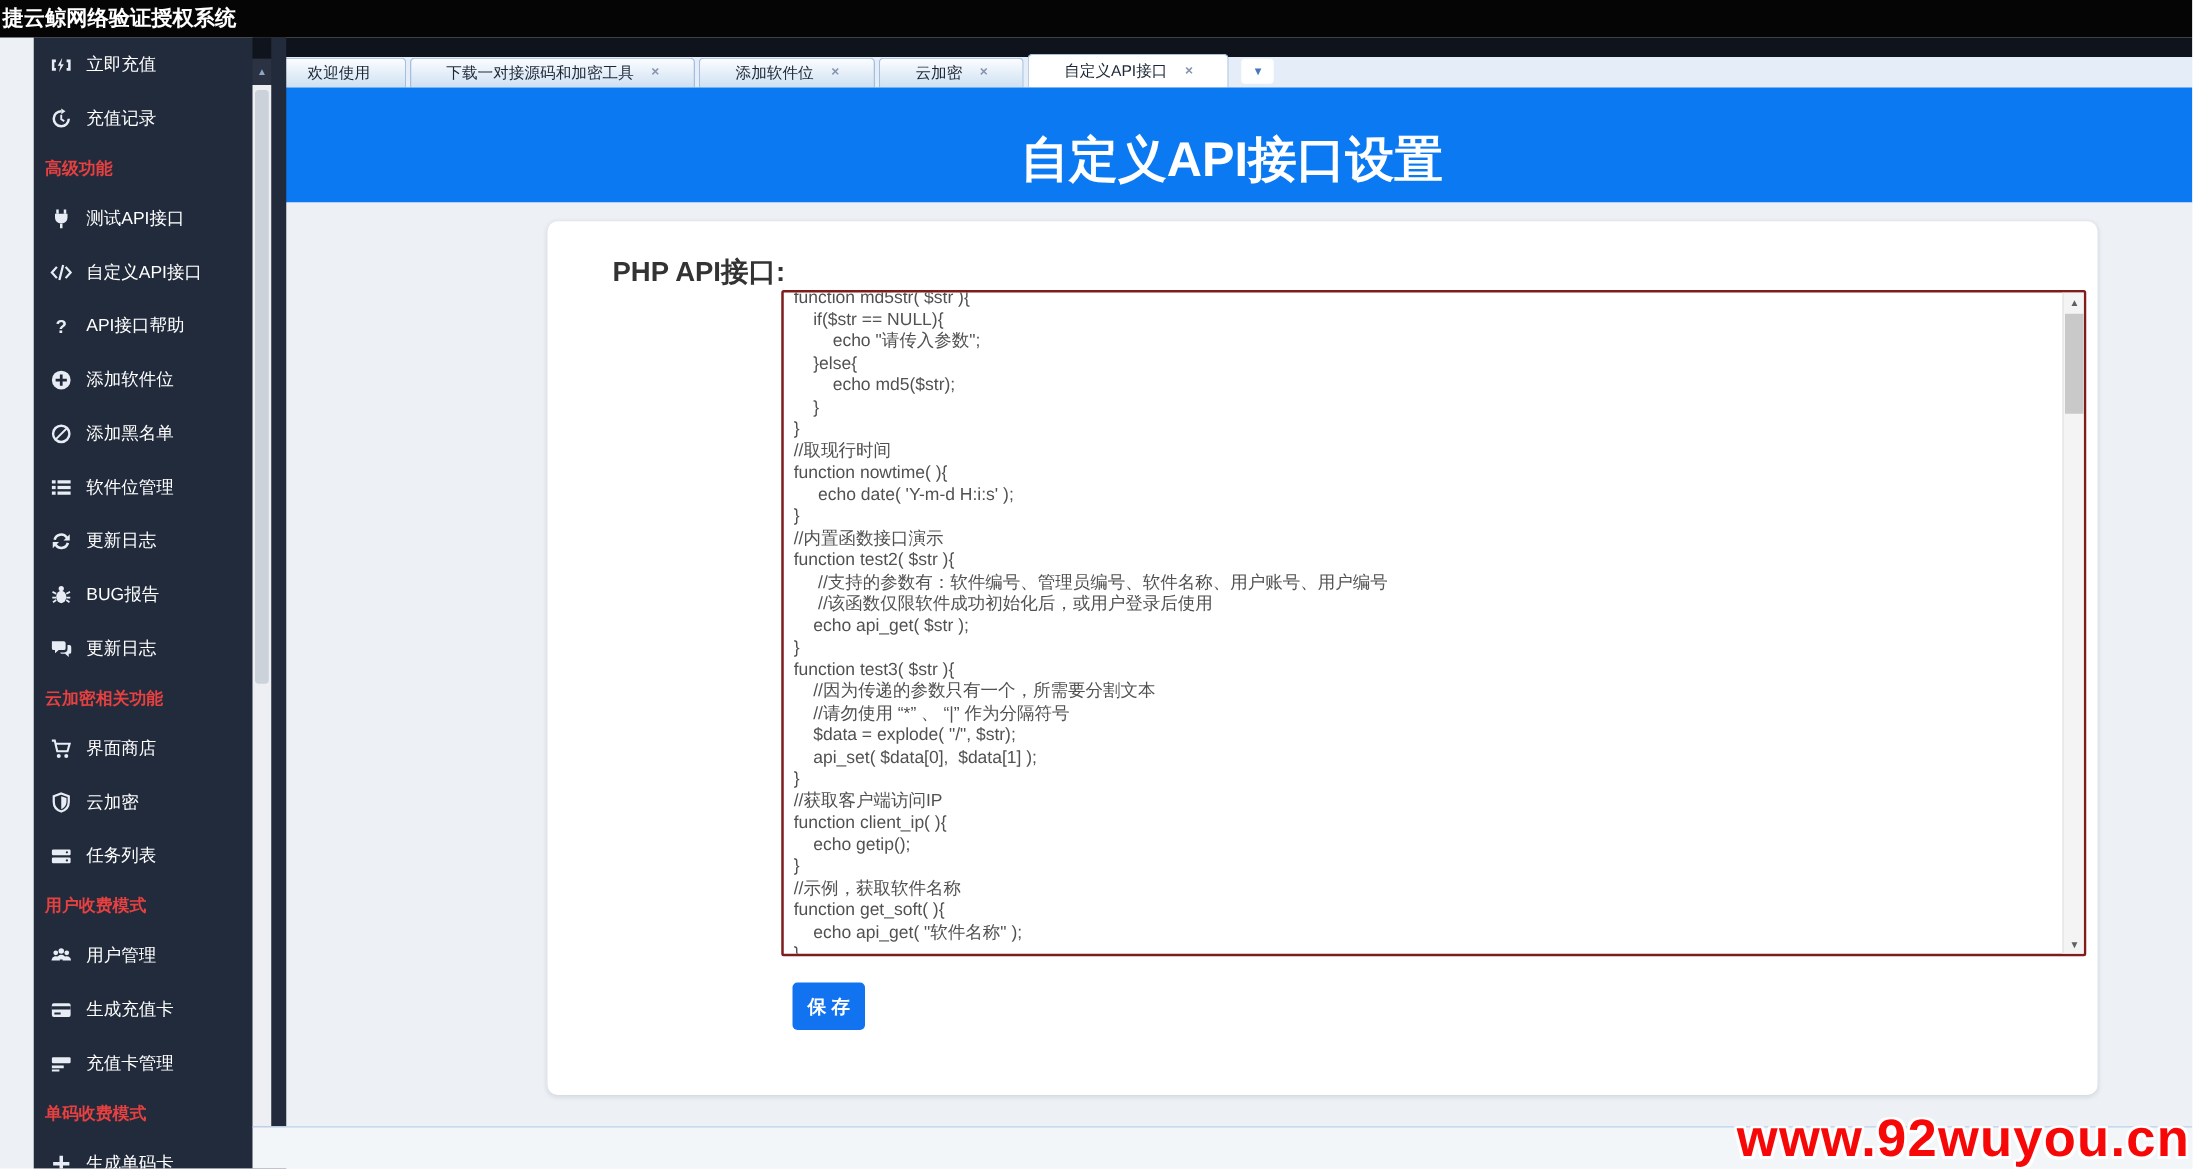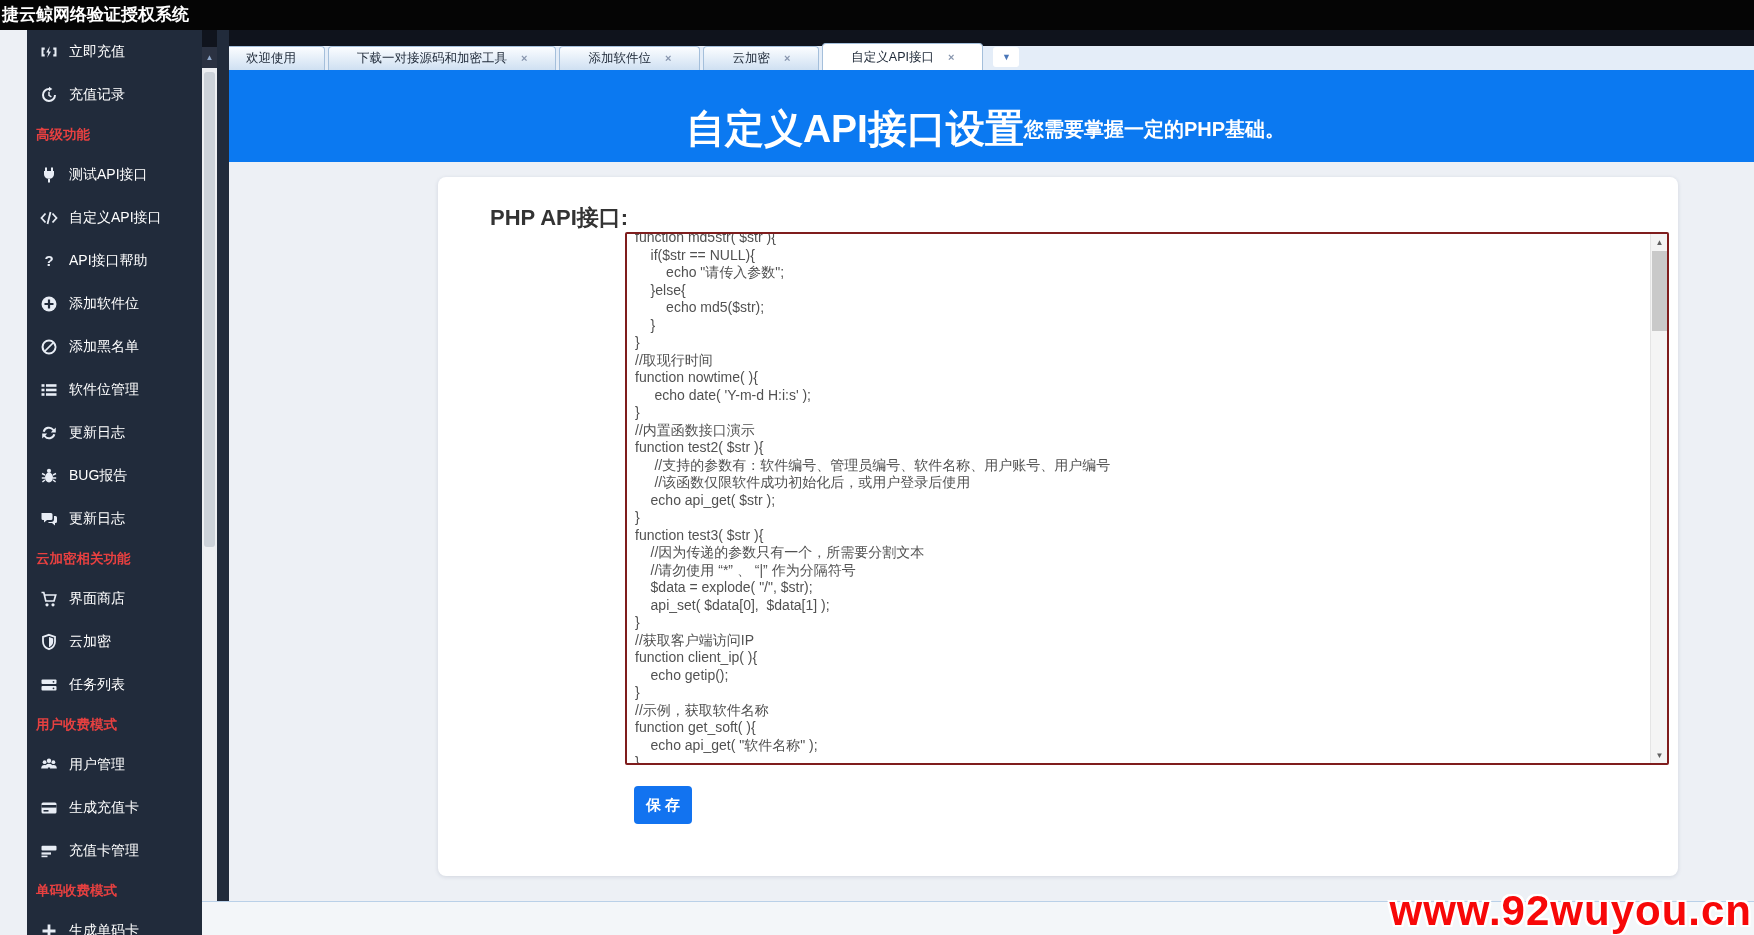--- a/index.html
+++ b/index.html
@@ -307,21 +307,20 @@
           <div class="tab active">
             <span>自定义API接口</span>
             <span class="close">×</span>
           </div>
           <div class="tab-dropdown">▼</div>
         </div>
     </div>
 
     <div class="banner">
       <span class="banner-title">自定义API接口设置</span>
-        <span class="banner-sub">您需要掌握一定的PHP基础。</span>
     </div>
 
     <div class="content">
       <div class="card">
         <div class="card-label">PHP API接口:</div>
 
         <div class="code-box">
           <pre class="code-pre">function md5str( $str ){
     if($str == NULL){
         echo "请传入参数";

